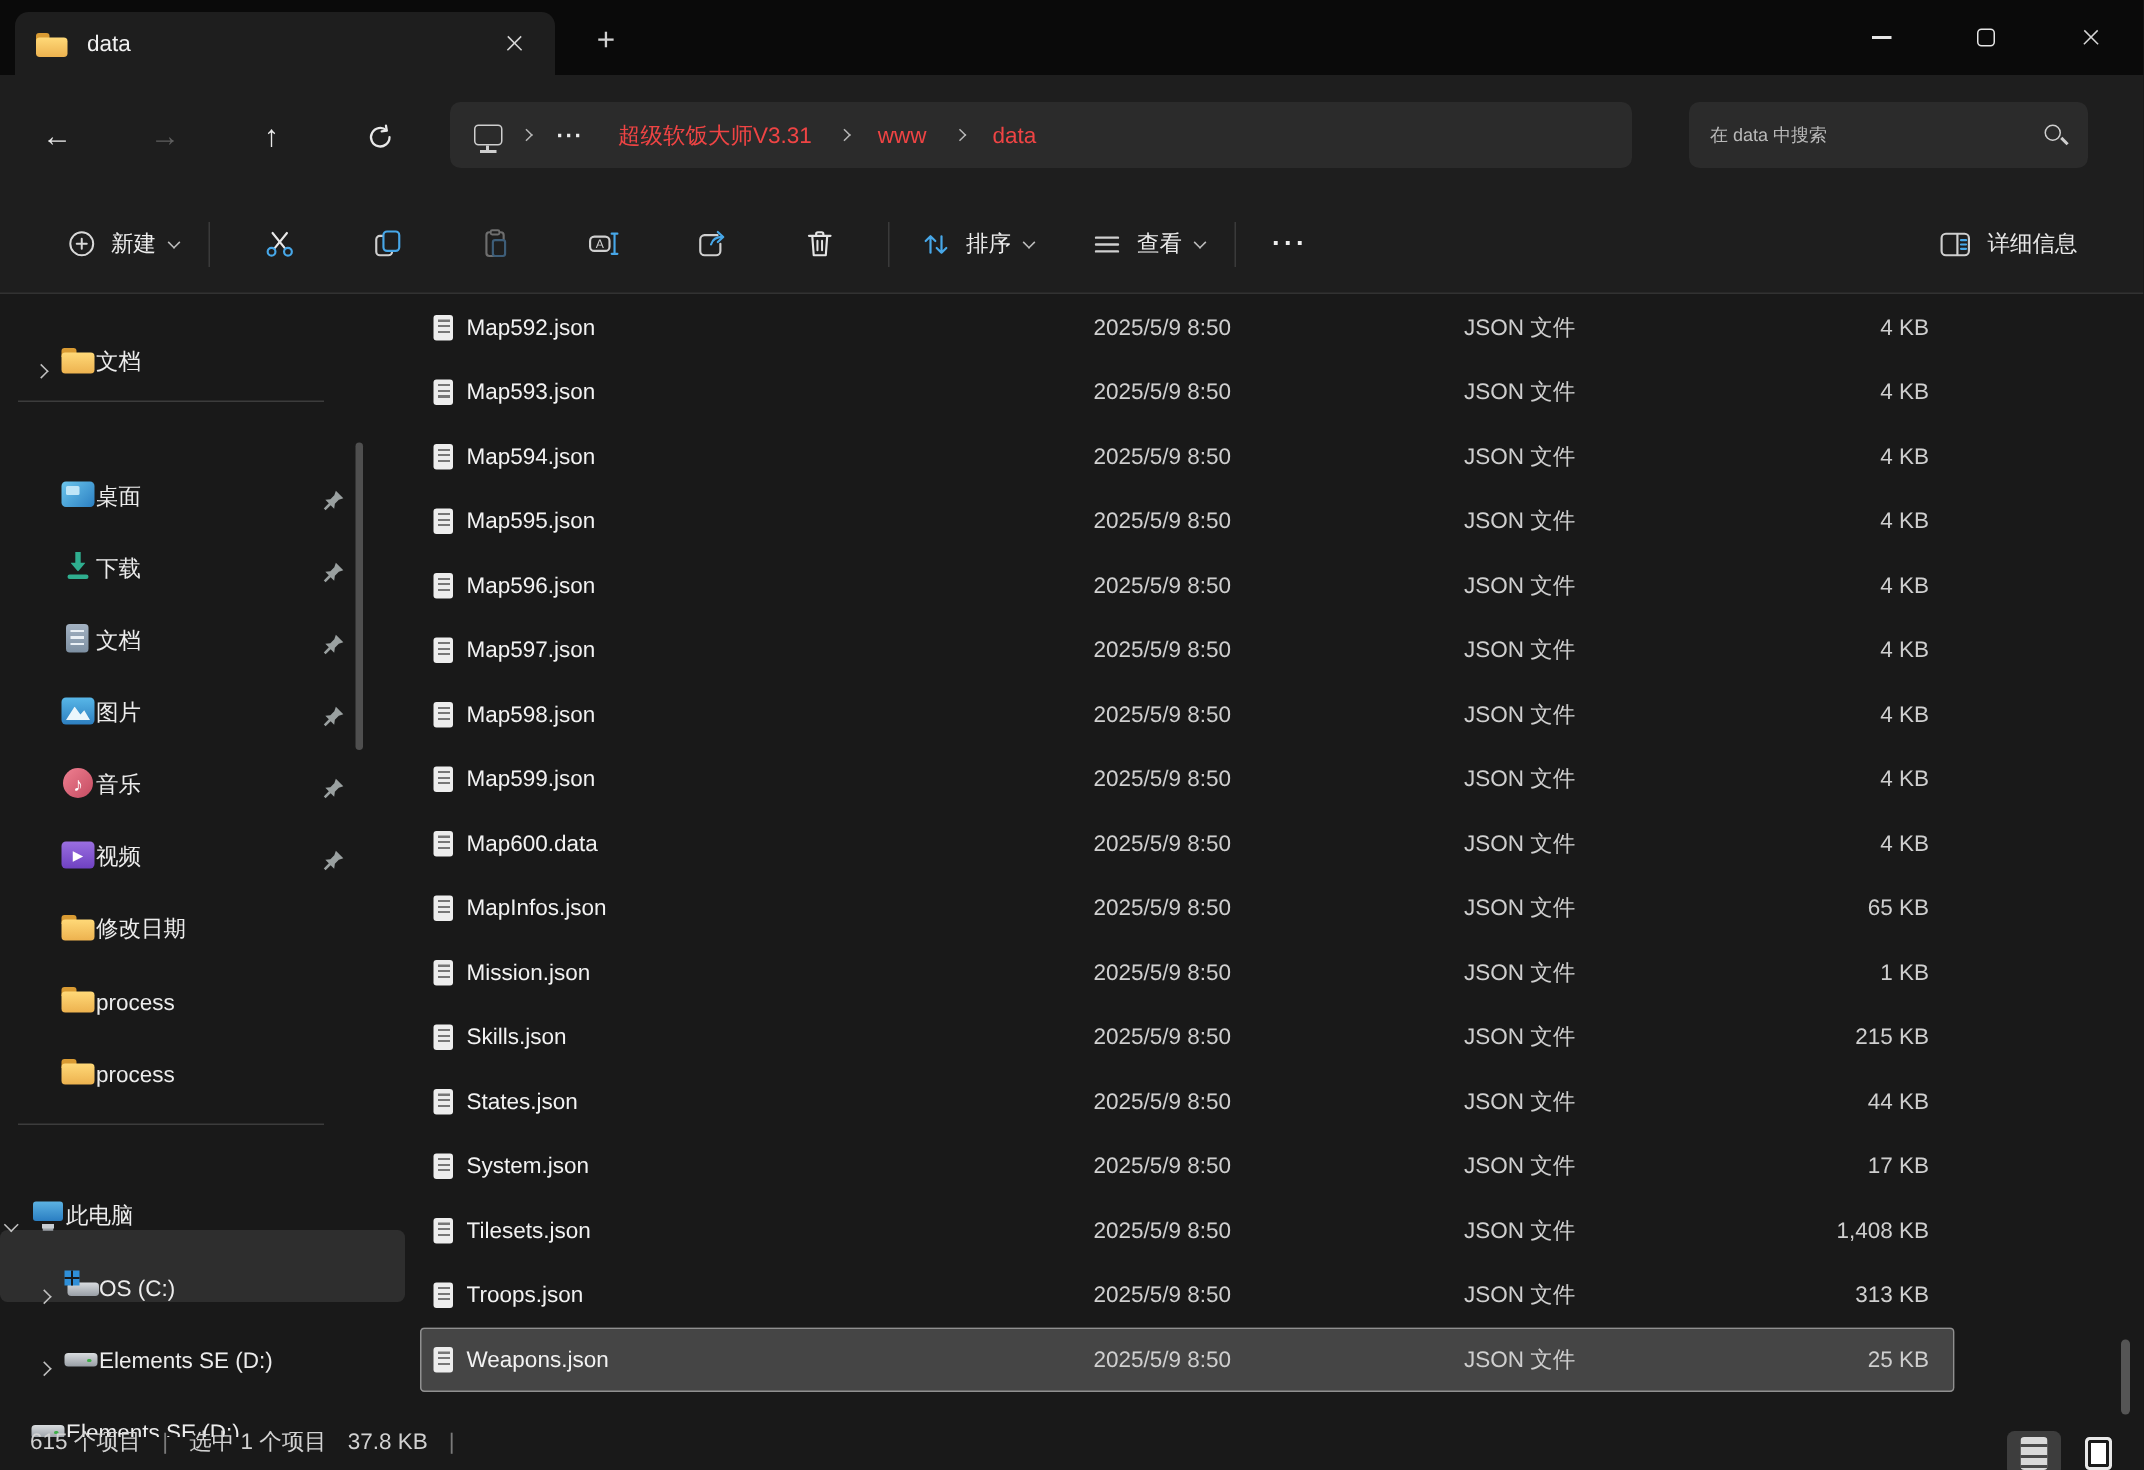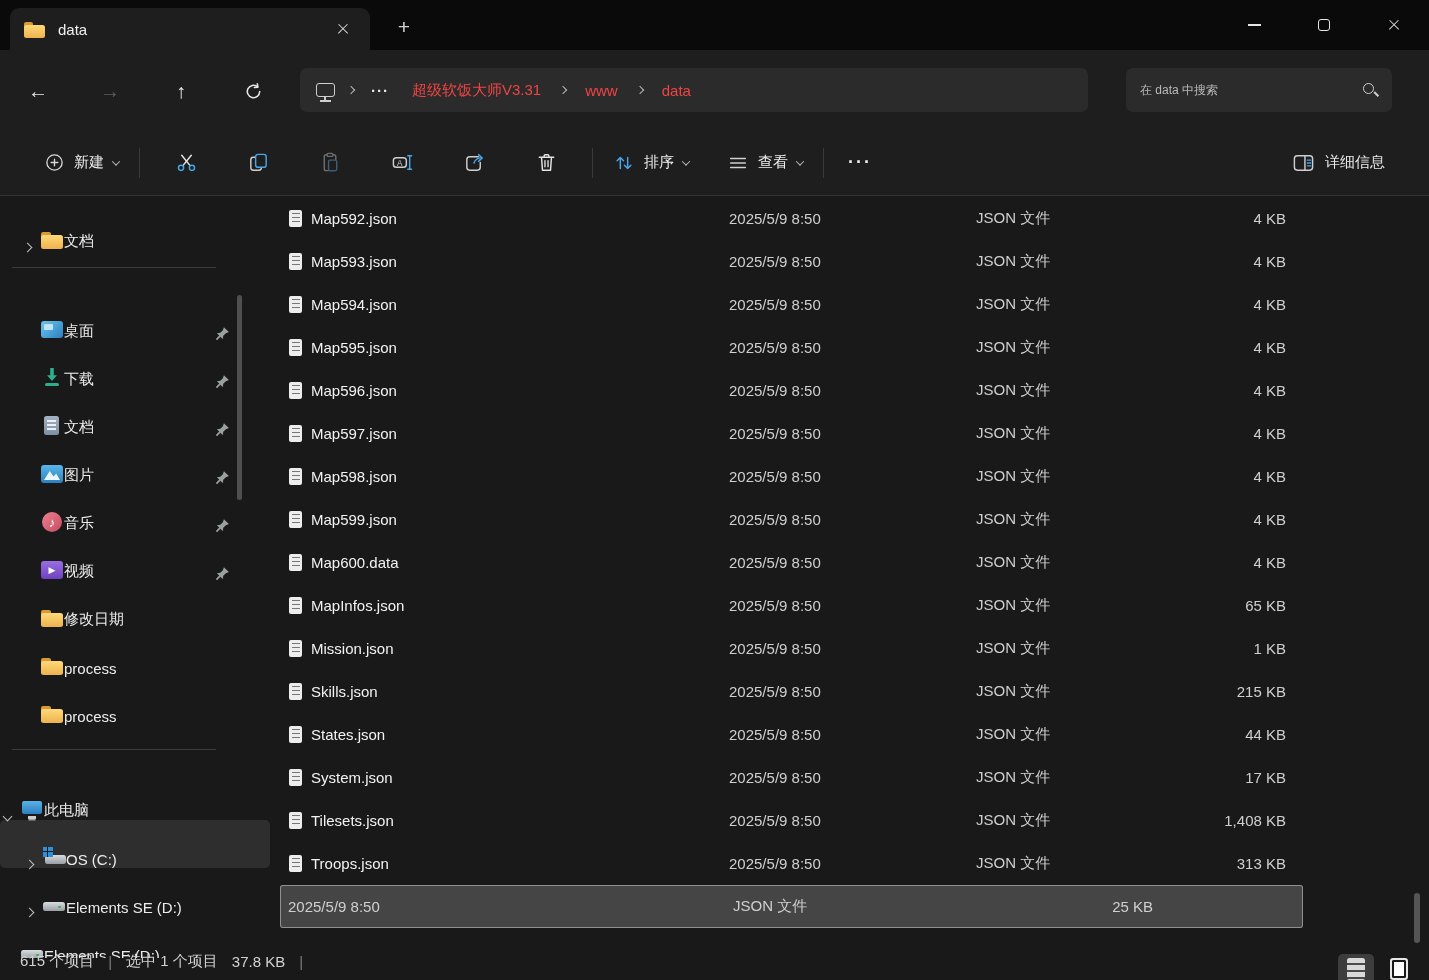--- a/index.html
+++ b/index.html
@@ -575,20 +575,24 @@
         <div class="cell-name">
           <span class="file-page"></span>
           <span>Troops.json</span>
         </div>
         <div class="cell-date">2025/5/9 8:50</div>
         <div class="cell-type">JSON 文件</div>
         <div class="cell-size">313 KB</div>
       </div>
 
       <div class="fl-row selected chev-none">
+        <div class="cell-name">
+          <span class="file-page"></span>
+          <span>Weapons.json</span>
+        </div>
         <div class="cell-date">2025/5/9 8:50</div>
         <div class="cell-type">JSON 文件</div>
         <div class="cell-size">25 KB</div>
       </div>
     </div>
   <div class="list-scroll"></div>
 </div>
 
 <div class="statusbar">
   <span>615 个项目</span>

